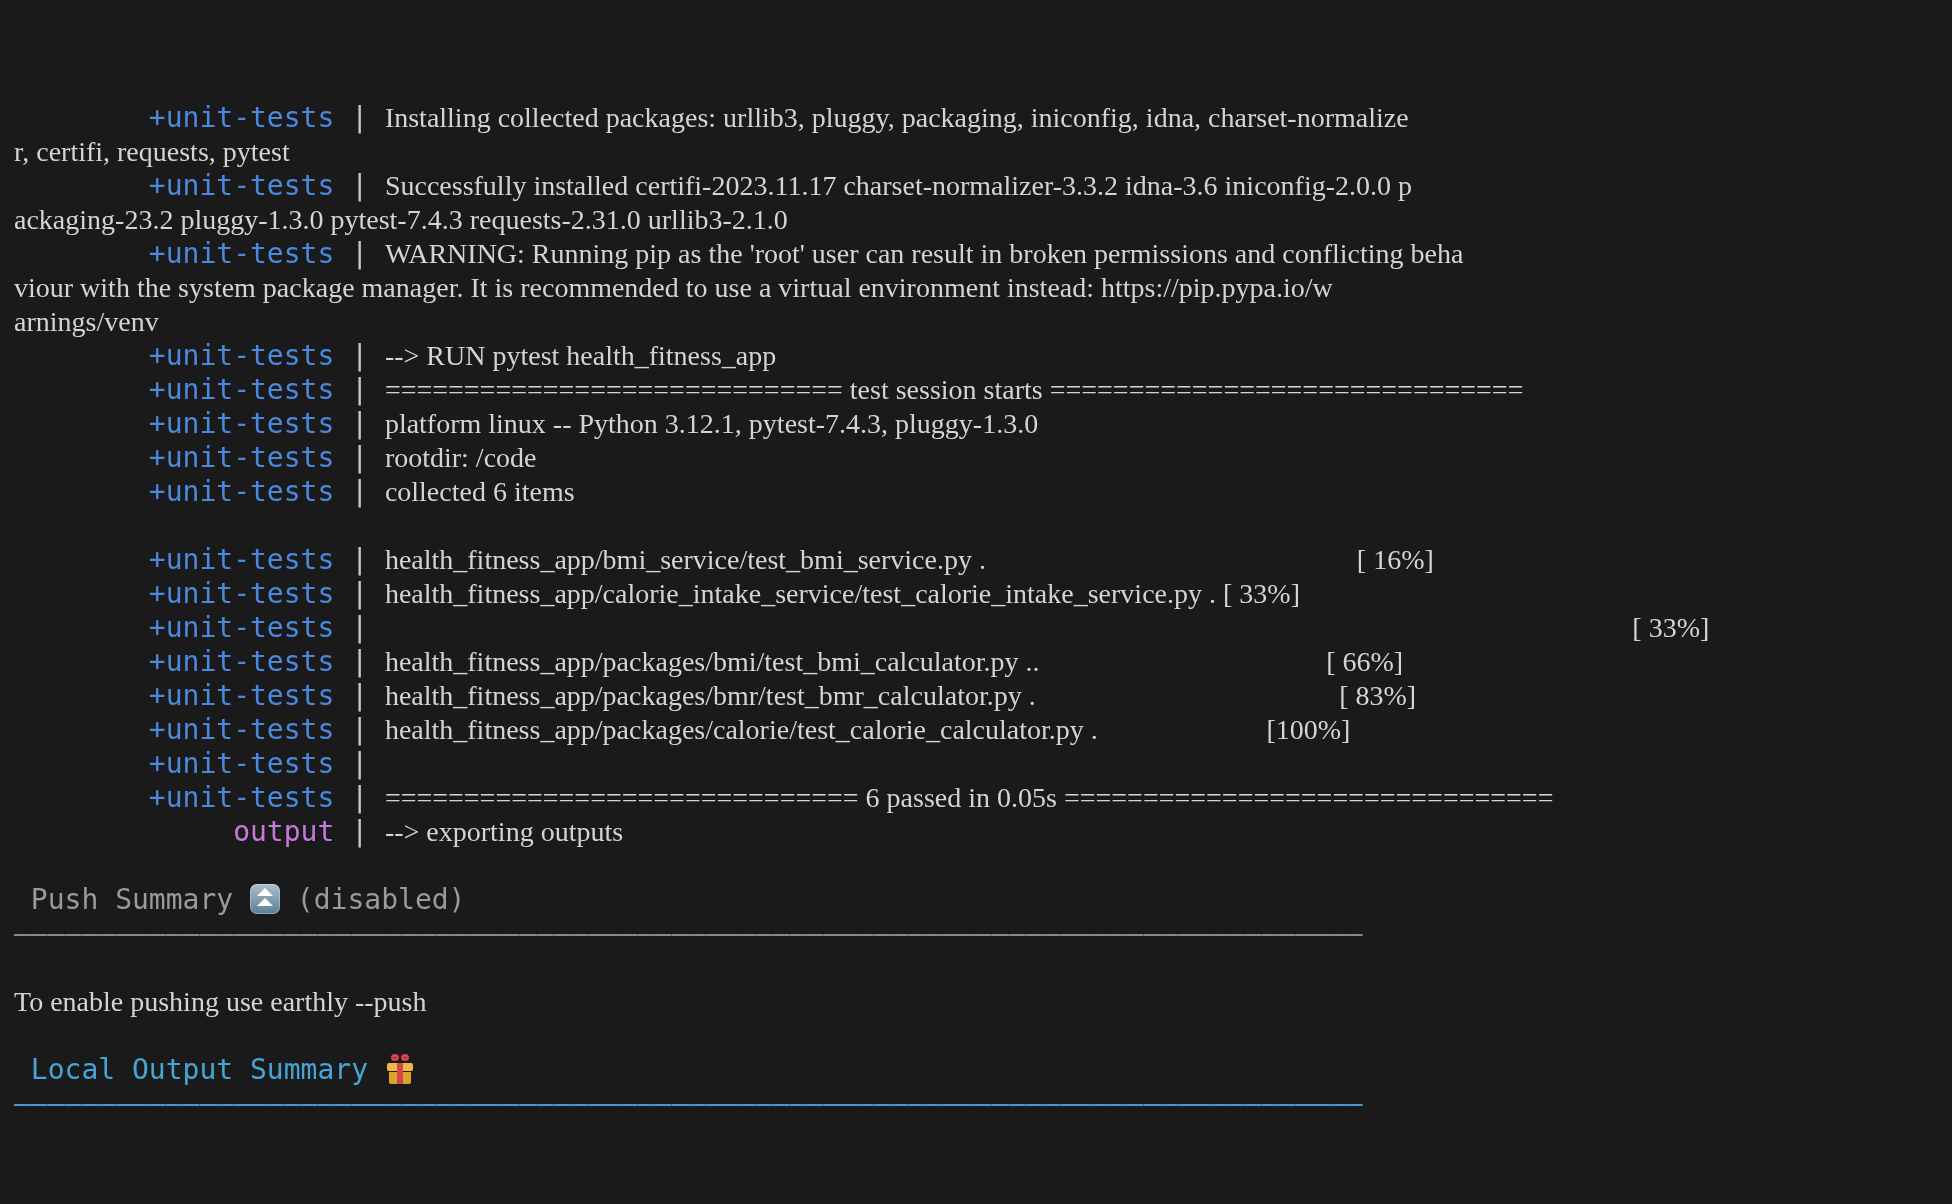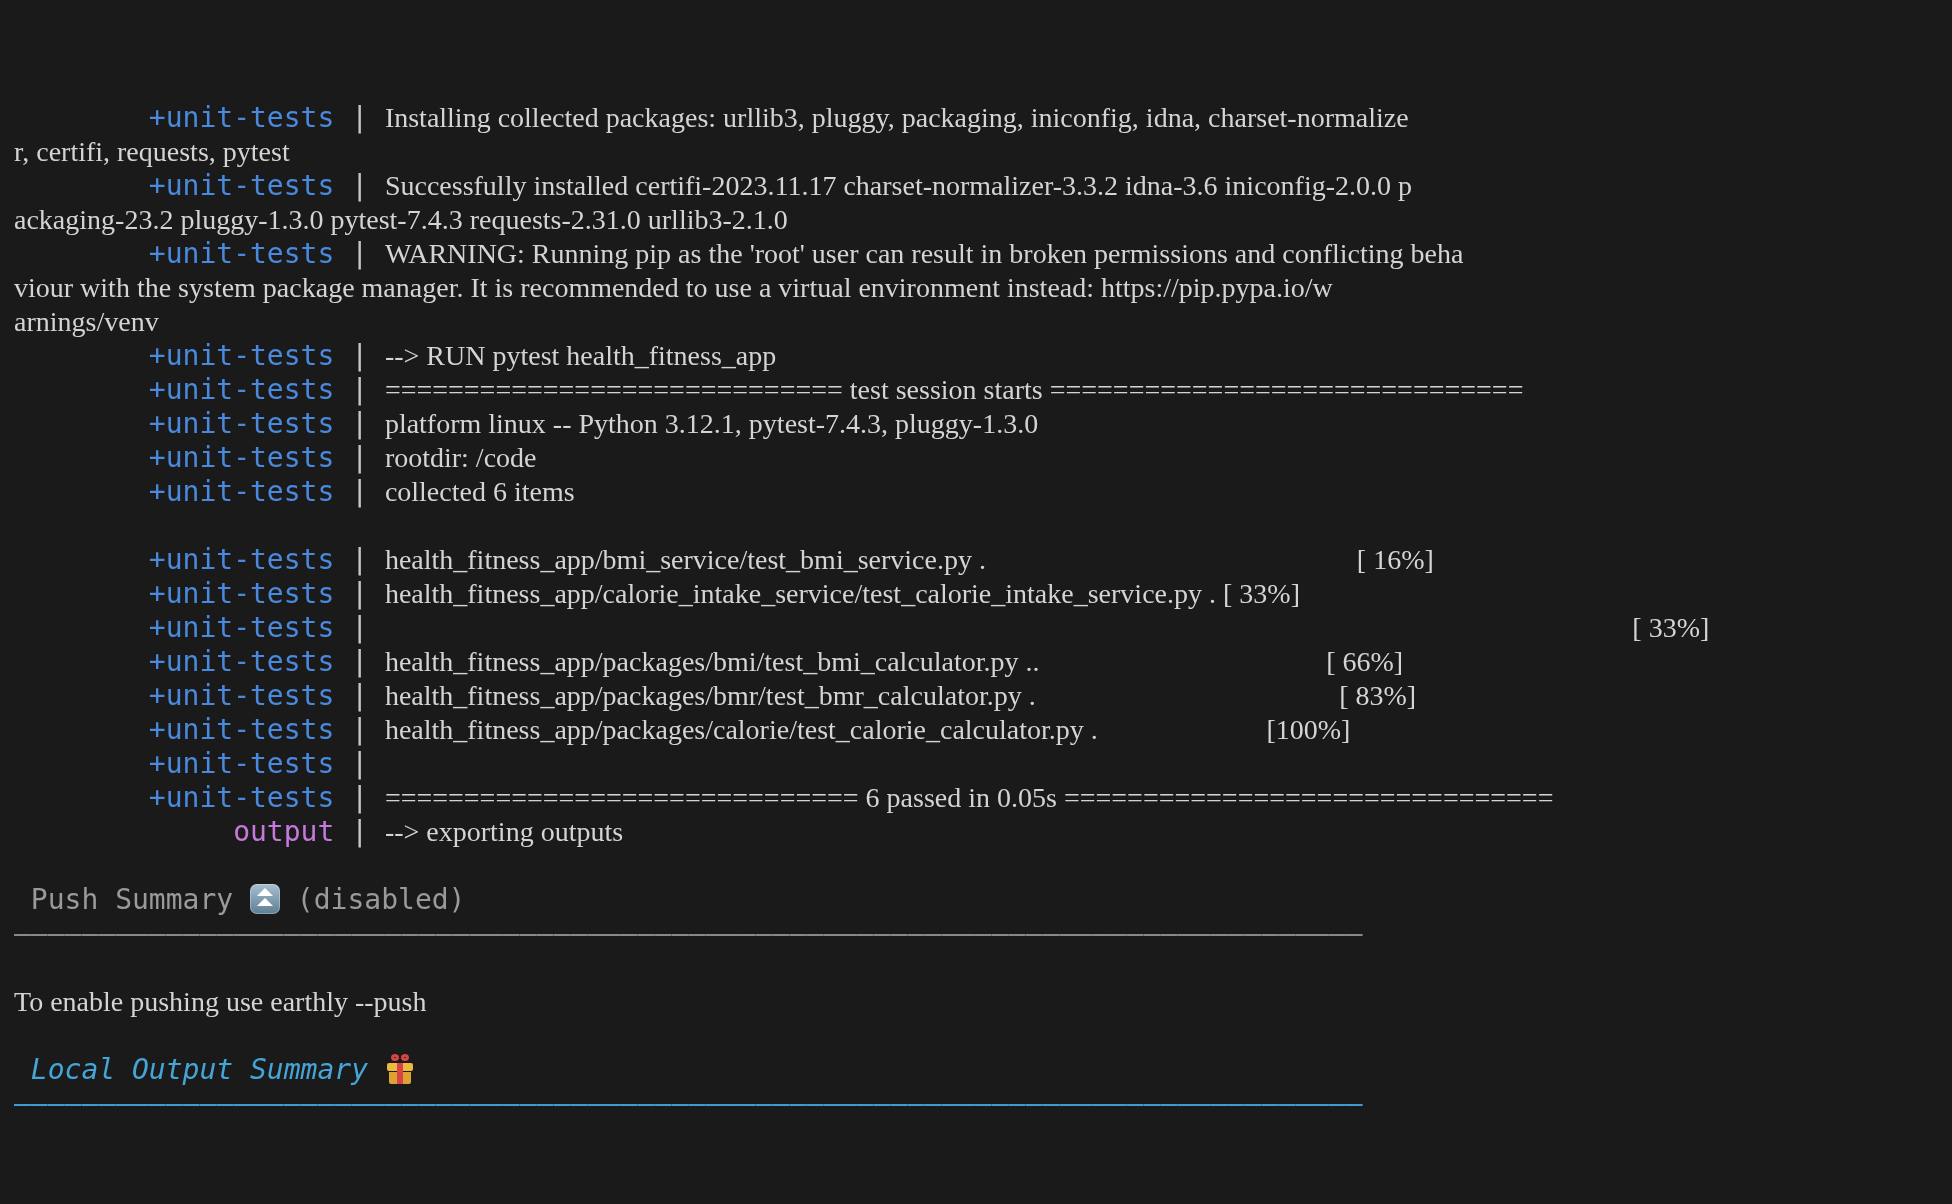--- a/index.html
+++ b/index.html
@@ -16,21 +16,21 @@
     white-space: pre;
     color: var(--text, #d4d4d4);
   }
   .row { height: 34px; }
   .c-target   { color: var(--target-blue); }
   .c-output   { color: var(--output-magenta); }
   .c-pipe     { color: var(--pipe-gray); }
   .c-text     { color: var(--text); font-family: Liberation Serif, serif; }
   .c-dim      { color: var(--dim-gray); }
   .c-sep-gray { color: var(--separator-gray); }
-  .c-summary  { color: var(--summary-cyan); font-style: italic; }
+  .c-summary  { color: var(--summary-cyan); }
   .c-sep-cyan { color: var(--separator-cyan); }
 
   .icon { display: inline-block; position: relative; width: 30px; height: 30px; vertical-align: -5px; }
 
   
   .fast-up-button-icon { border-radius: 7px;
     background: linear-gradient(180deg, #a9bfcf, #5e7d94);
     box-shadow: inset 0 0 0 1px rgba(255,255,255,.28); }
   .fast-up-button-icon .tri { position: absolute; left: 7px; width: 0; height: 0;
     border-left: 8px solid transparent; border-right: 8px solid transparent;

